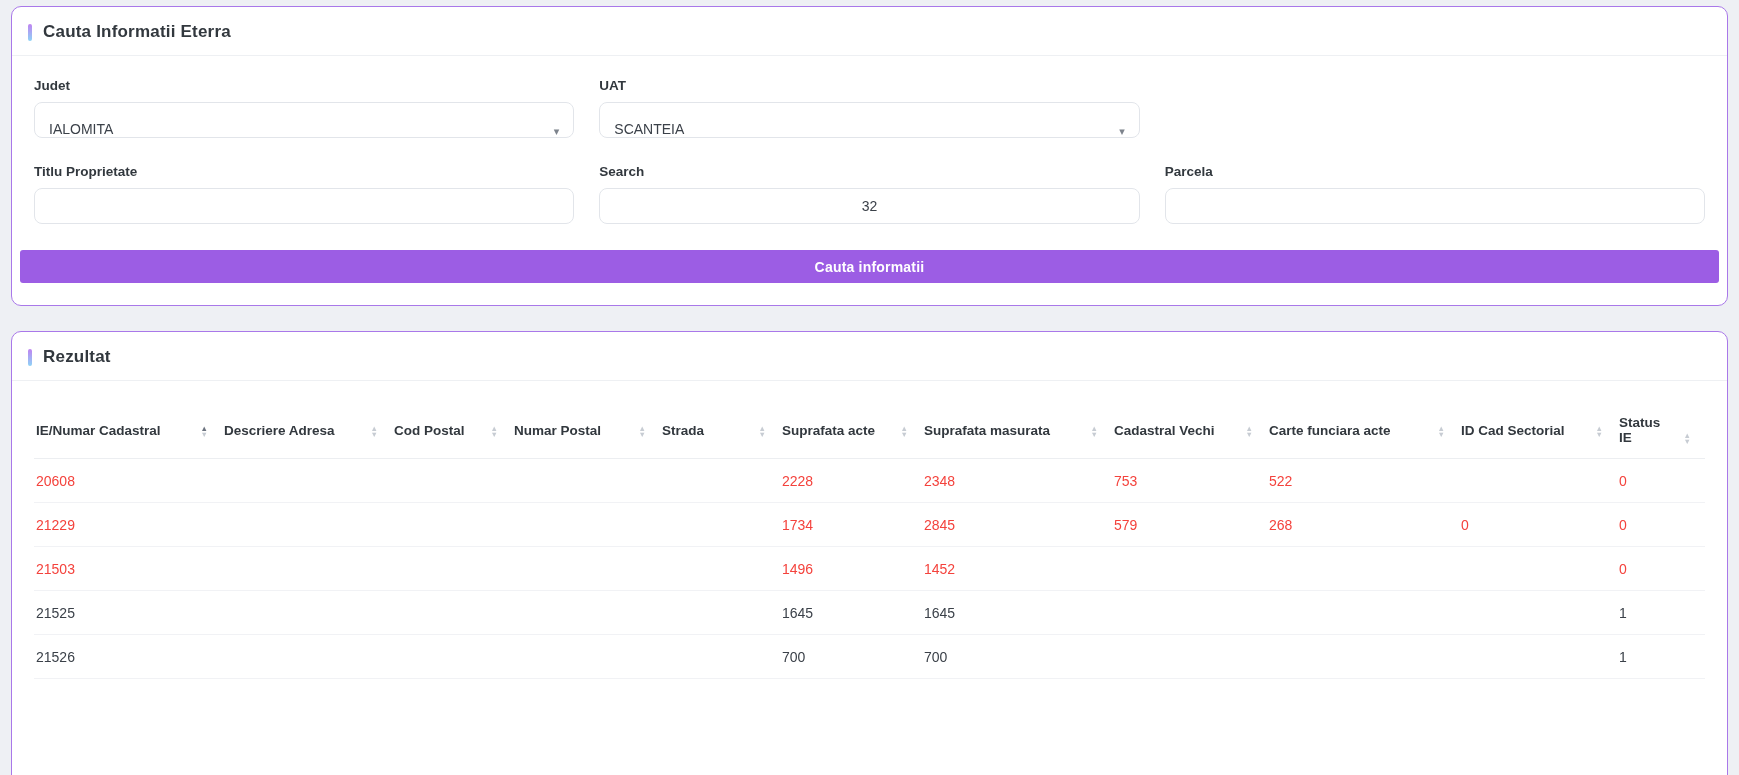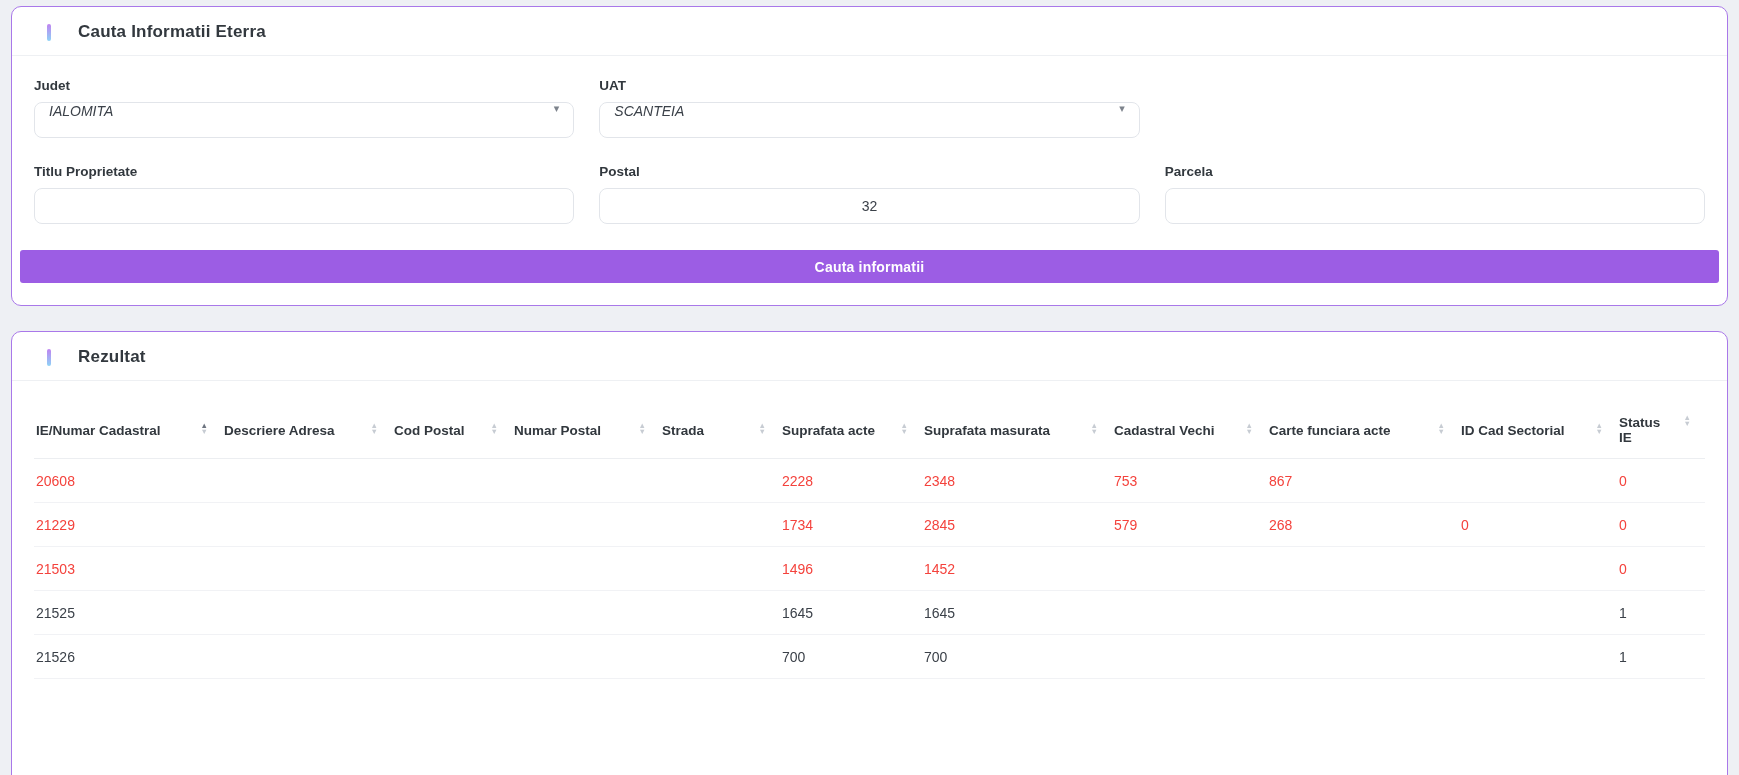--- a/index.html
+++ b/index.html
@@ -13,36 +13,36 @@
     background:var(--page-bg);
     font-family:"Liberation Sans","DejaVu Sans",sans-serif;
     color:var(--text-body);
   }
   .page{width:1739px;height:775px;padding:6px 11px;}
   .card{
     background:#fff;border:1px solid var(--card-border);border-radius:10px;
     margin-bottom:25px;overflow:hidden;
   }
   .card.results{min-height:600px;}
-  .card-title-row{display:flex;align-items:center;gap:27px;padding:15px 35px 13px;}
+  .card-title-row{display:flex;align-items:center;gap:11px;padding:15px 16px 13px;}
   .accent-bar{
     width:4px;height:17px;border-radius:3px;flex:0 0 auto;
     background:linear-gradient(180deg,var(--bar-top) 0%,var(--bar-bottom) 100%);
   }
   .card-title{font-size:17px;font-weight:700;color:var(--text-dark);margin:0;letter-spacing:.2px;}
   .divider{height:1px;background:#eef0f3;}
   .form-area{padding:22px 22px 0;}
   .form-grid{display:grid;grid-template-columns:repeat(3,1fr);column-gap:25px;margin-bottom:26px;}
   .field-label{display:block;font-size:13.5px;font-weight:700;color:var(--text-dark);margin-bottom:9px;}
   .select,.text-input{
     width:100%;height:36px;border:1px solid #e2e5ea;border-radius:8px;background:#fff;
     font-size:14px;color:var(--text-body);padding:0 14px;
     font-family:"Liberation Sans","DejaVu Sans",sans-serif;
   }
-  .select{display:flex;align-items:flex-start;justify-content:space-between;cursor:pointer;font-style:italic;}
+  .select{display:flex;align-items:flex-end;justify-content:space-between;cursor:pointer;}
   .select .caret{color:#7d838c;font-size:11px;line-height:1;}
   .text-input{outline:none;text-align:center;}
   .submit-btn{
     display:block;width:calc(100% - 16px);margin:2px 8px 22px;height:33px;
     background:var(--accent);color:#fff;border:none;border-radius:3px;
     font-size:14px;font-weight:700;cursor:pointer;letter-spacing:.2px;
     font-family:"Liberation Sans","DejaVu Sans",sans-serif;
   }
   .results-body{padding:22px 22px;}
   .toolbar{display:flex;align-items:center;justify-content:space-between;margin-bottom:14px;}
@@ -55,21 +55,21 @@
   .search-wrap label{font-size:14px;color:#4a5058;}
   .search-input{
     width:198px;height:27px;border:1px solid #dfe3e8;border-radius:6px;padding:0 9px;
     font-size:13px;outline:none;font-family:"Liberation Sans","DejaVu Sans",sans-serif;
   }
   table.results-table{width:100%;border-collapse:collapse;table-layout:fixed;}
   .results-table th{
     text-align:left;font-size:13.5px;font-weight:700;color:var(--text-dark);
     padding:12px 0 13px 2px;border-bottom:1px solid #eceef1;cursor:pointer;
   }
-  .th-wrap{display:flex;align-items:flex-start;justify-content:space-between;padding-right:14px;}
+  .th-wrap{display:flex;align-items:flex-end;justify-content:space-between;padding-right:14px;}
   .sort{display:inline-flex;flex-direction:column;margin-left:8px;flex:0 0 auto;}
   .sort i{font-style:normal;font-size:7.5px;line-height:6px;color:#c7ccd3;}
   .sort.asc i.up{color:#6d7480;}
   .results-table td{
     padding:13px 0 13px 2px;font-size:14px;color:var(--text-body);
     border-bottom:1px solid #f1f2f5;height:44px;
   }
   .results-table tr.red td{color:var(--red);}
 </style>
 </head>
@@ -100,21 +100,21 @@
           </div>
         </div>
         <div></div>
       </div>
       <div class="form-grid">
         <div>
           <label class="field-label">Titlu Proprietate</label>
           <input class="text-input" type="text" value="" style="">
         </div>
         <div>
-          <label class="field-label">Postal</label>
+          <label class="field-label">Search</label>
           <input class="text-input" type="text" value="32" style="">
         </div>
         <div>
           <label class="field-label">Parcela</label>
           <input class="text-input" type="text" value="" style="">
         </div>
       </div>
     </div>
     <button class="submit-btn">Cauta informatii</button>
   </section>
@@ -246,21 +246,21 @@
         <tbody id="tbody">
             <tr class="red">
               <td>20608</td>
               <td></td>
               <td></td>
               <td></td>
               <td></td>
               <td>2228</td>
               <td>2348</td>
               <td>753</td>
-              <td>867</td>
+              <td>522</td>
               <td></td>
               <td>0</td>
             </tr>
             <tr class="red">
               <td>21229</td>
               <td></td>
               <td></td>
               <td></td>
               <td></td>
               <td>1734</td>

